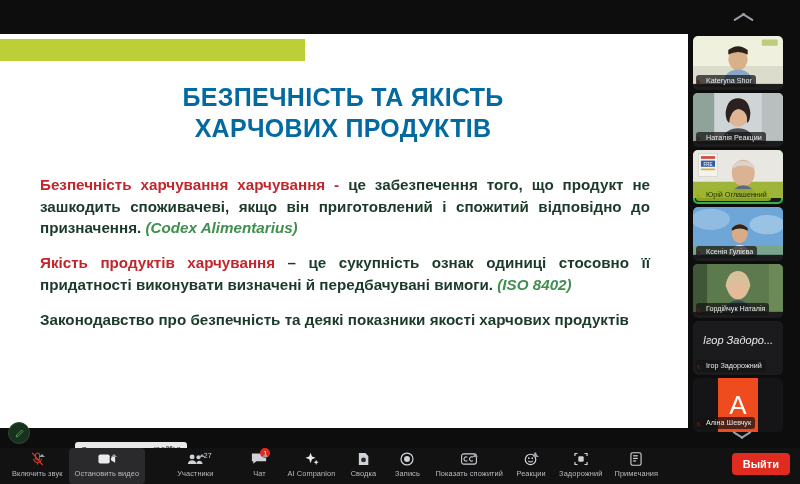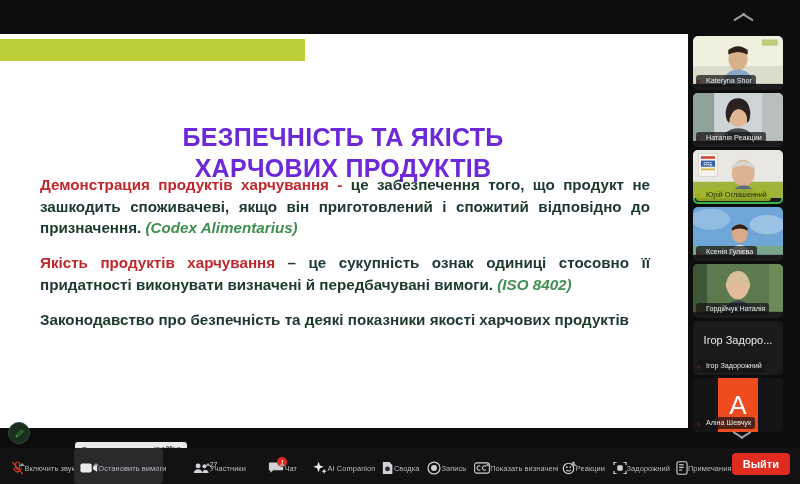--- a/index.html
+++ b/index.html
@@ -43,26 +43,25 @@
     width: 688px; height: 394px;
     background: #ffffff; overflow: hidden;
   }
   .green-bar {
     position: absolute; left: 0; top: 5px; width: 305px; height: 22px;
     background: #bccf36;
   }
   .slide-title {
     position: absolute; left: 88px; top: 48px; width: 510px;
     text-align: center;
-    color: #6d28d9;
+    color: #0369a1;
     font-weight: bold;
     font-size: 25px;
     line-height: 1.22;
     letter-spacing: .3px;
-    margin-top: 40px;
   }
   .body-wrap {
     position: absolute; left: 40px; top: 140px; width: 610px;
   }
   .para {
     color: #1b3a2a;
     font-size: 15.2px;
     line-height: 1.43;
     font-weight: bold;
     text-align: justify;
@@ -108,21 +107,21 @@
     color: #e8e8e8; font-size: 7.2px;
     padding: 1.5px 4px 2px 10px; border-radius: 3px;
     white-space: nowrap; overflow: hidden; text-overflow: ellipsis;
   }
   .namechip.light { background: rgba(160,180,40,.86); color: #1d2b06; }
   .mic-mute {
     position: absolute; left: 2.5px; bottom: 4.5px; width: 5px; height: 7px;
   }
   .tile-bigname {
     position: absolute; left: 0; right: 0; top: 13px;
-    text-align: center; color: #eaeaea; font-size: 11px;
+    text-align: center; color: #eaeaea; font-size: 11px; font-style: italic;
   }
   .avatar-letter {
     position: absolute; left: 50%; top: 0; transform: translateX(-50%);
     width: 40px; height: 54px; background: #ee4b1e;
     color: #fff; font-size: 26px; display: flex;
     align-items: center; justify-content: center;
   }
   .strip-chevron {
     position: absolute; left: 44px; bottom: 6px; width: 22px; height: 11px;
   }
@@ -133,21 +132,21 @@
   .strip-chevron::before { left: 0px; transform: rotate(32deg); }
   .strip-chevron::after  { left: 7.5px; transform: rotate(-32deg); }
 
   
   .toolbar {
     position: absolute; left: 0; bottom: 0; width: 800px; height: 36px;
     background: #121212; display: flex; align-items: flex-start;
   }
   .tb-item {
     position: relative;
-    display: flex; flex-direction: row; align-items: center;
+    display: flex; flex-direction: column; align-items: center;
     justify-content: flex-start;
     padding: 3px 6px 0 6px; min-width: 44px; height: 36px;
     color: #b9bcc0;
   }
   .tb-item.highlight { background: #2a2a2c; border-radius: 4px; }
   .tb-ico { height: 15px; display: flex; align-items: center; justify-content: center; position: relative; }
   .tb-label { font-size: 7.4px; margin-top: 2.5px; white-space: nowrap; letter-spacing: .1px; }
   .tb-item.green .tb-label { color: #3ccb5a; }
   .caret {
     position: absolute; right: -1px; top: 3px;
@@ -203,21 +202,21 @@
       <div class="green-bar"></div>
 
       <div class="slide-title">
         <div>БЕЗПЕЧНІСТЬ ТА ЯКІСТЬ</div>
         <div>ХАРЧОВИХ ПРОДУКТІВ</div>
       </div>
 
       <div class="body-wrap">
 
         <p class="para">
-          <span class="term">Демонстрация продуктів харчування - </span><span> це забезпечення того, що продукт не зашкодить споживачеві, якщо він приготовлений і спожитий відповідно до призначення. </span><span class="src">(Codex Alimentarius)</span>
+          <span class="term">Безпечність харчування харчування - </span><span> це забезпечення того, що продукт не зашкодить споживачеві, якщо він приготовлений і спожитий відповідно до призначення. </span><span class="src">(Codex Alimentarius)</span>
         </p>
 
         <p class="para">
           <span class="term">Якість продуктів харчування </span><span> – це сукупність ознак одиниці стосовно її придатності виконувати визначені й передбачувані вимоги. </span><span class="src">(ISO 8402)</span>
         </p>
 
         <p class="para last">
           <span>Законодавство про безпечність та деякі показники якості харчових продуктів</span>
         </p>
 
@@ -366,21 +365,21 @@
     </div>
 
     <div class="tb-item highlight">
       <span class="tb-ico">
         <svg width="18" height="12" viewBox="0 0 20 13">
           <rect x="0.5" y="1.5" width="12.5" height="10" rx="2" fill="#e9eaec"></rect>
           <path d="M14.5 5.2L19 2.2v8.6l-4.5-3z" fill="#e9eaec"></path>
         </svg>
         <i class="caret"></i>
       </span>
-      <span class="tb-label">Остановить вимоги</span>
+      <span class="tb-label">Остановить видео</span>
     </div>
 
     <div style="width:26px"></div>
 
     <div class="tb-item">
       <span class="tb-ico">
         <svg width="17" height="12" viewBox="0 0 20 13">
           <circle cx="6" cy="4" r="2.9" fill="#cfd2d6"></circle>
           <circle cx="13.5" cy="4.4" r="2.4" fill="#cfd2d6"></circle>
           <path d="M1 12.5c0-3 2.3-4.6 5-4.6s5 1.6 5 4.6z" fill="#cfd2d6"></path>
@@ -437,21 +436,21 @@
     </div>
 
     <div class="tb-item">
       <span class="tb-ico">
         <svg width="16" height="12" viewBox="0 0 18 13">
           <rect x="0.7" y="0.7" width="16.6" height="11.6" rx="2.5" fill="none" stroke="#cfd2d6" stroke-width="1.2"></rect>
           <path d="M7.2 4.6a2.4 2.4 0 1 0 0 3.8M13.4 4.6a2.4 2.4 0 1 0 0 3.8" stroke="#cfd2d6" stroke-width="1.2" fill="none"></path>
         </svg>
         <i class="caret"></i>
       </span>
-      <span class="tb-label">Показать визначені</span>
+      <span class="tb-label">Показать спожитий</span>
     </div>
 
     <div class="tb-item">
       <span class="tb-ico">
         <svg width="14" height="14" viewBox="0 0 15 15">
           <circle cx="7" cy="8" r="5.6" fill="none" stroke="#cfd2d6" stroke-width="1.3"></circle>
           <circle cx="5.2" cy="6.6" r="0.9" fill="#cfd2d6"></circle>
           <circle cx="8.9" cy="6.6" r="0.9" fill="#cfd2d6"></circle>
           <path d="M4.6 9.6a3.2 3.2 0 0 0 4.8 0" stroke="#cfd2d6" stroke-width="1.1" fill="none"></path>
           <path d="M12 0.6v3.2M10.4 2.2h3.2" stroke="#cfd2d6" stroke-width="1.1"></path>

